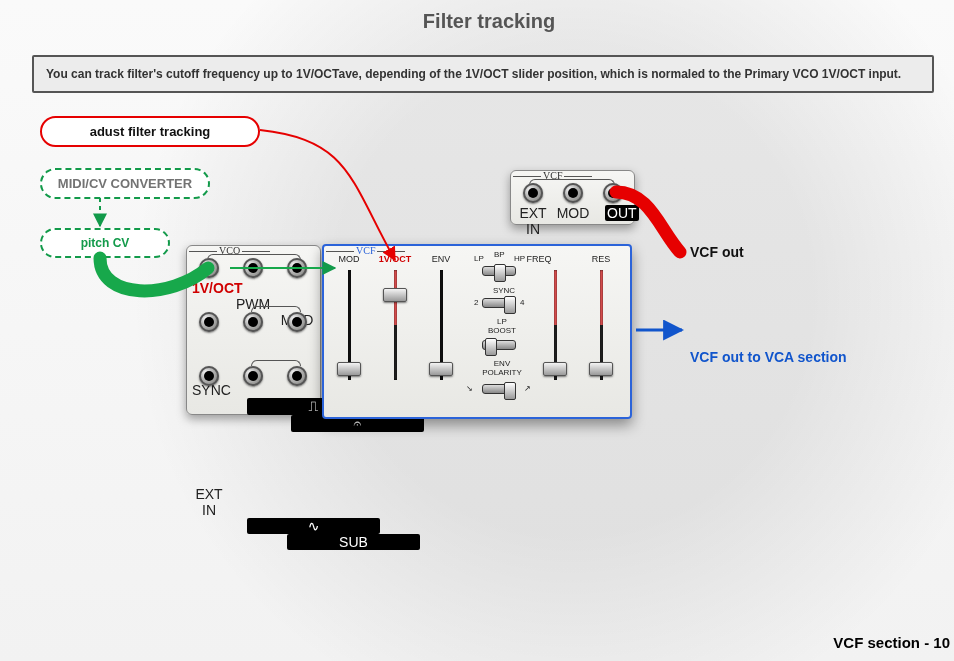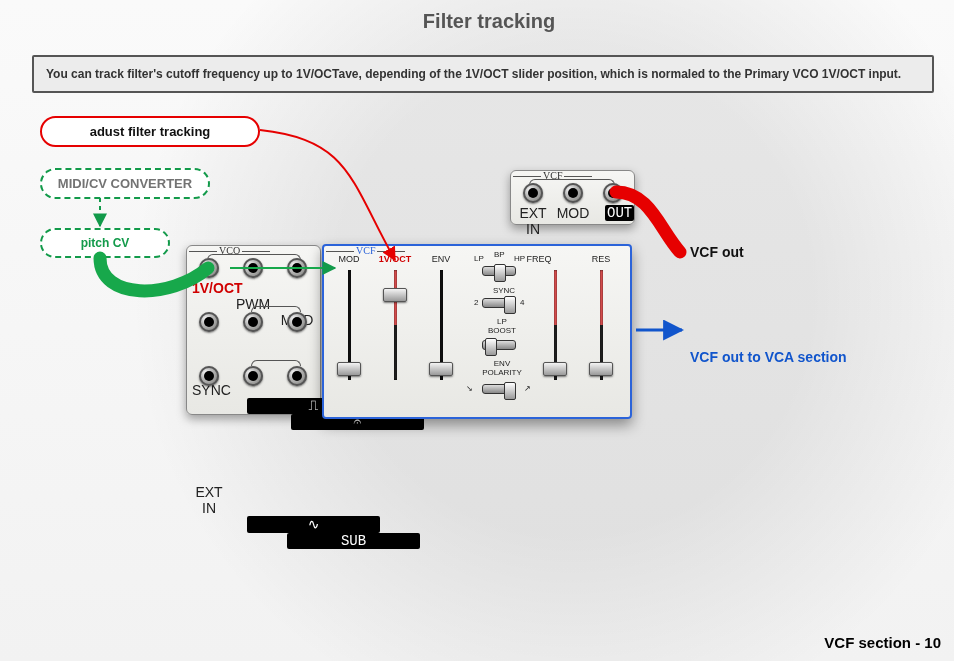--- a/index.html
+++ b/index.html
@@ -49,21 +49,21 @@
     text-align: center;
     background: #fff;
   }
   .bubble.red   { border: 2px solid #e60000; color: #111; left: 40px; top: 116px; width: 220px; }
   .bubble.green1{ border: 2px dashed #129a4a; color: #737373; left: 40px; top: 168px; width: 170px; }
   .bubble.green2{ border: 2px dashed #129a4a; color: #129a4a; left: 40px; top: 228px; width: 130px; font-size: 12px;}
 
   
   .label-vcfout  { position:absolute; left: 690px; top: 244px; font-weight:bold; color:#111; font-size:14px;}
   .label-vcavca  { position:absolute; left: 690px; top: 322px; font-weight:bold; color:#1155cc; font-size:14px;margin-top:27px;}
-  .footer        { position:absolute; right: 13px; bottom: 10px; font-weight:bold; font-size:15px;}
+  .footer        { position:absolute; right: 4px; bottom: 10px; font-weight:bold; font-size:15px;}
   .footer .num   { color:#000;}
 
   
   .panel {
     position: absolute;
     background: linear-gradient(#f6f6f4,#e8e8e4);
     border: 1px solid #888;
     border-radius: 6px;
     box-shadow: 0 4px 10px rgba(0,0,0,0.35);
   }
@@ -101,21 +101,21 @@
   }
   .jack::after{
     content: ""; position:absolute; inset:5px; border-radius:50%;
     background: #000;
   }
   .jlabel {
     position:absolute; font-size:14px; color:#222; text-align:center; width:34px;
     transform: translateX(-7px);
   }
   .jlabel.red { color:#d00000; font-weight:bold;}
-  .jlabel.inv { color:#fff; background:#000; border-radius:2px; padding:0 2px; width:auto; transform:none;font-family:Liberation Mono, monospace;}
+  .jlabel.inv { color:#fff; background:#000; border-radius:2px; padding:0 2px; width:auto; transform:none;}
 
   
   #vco .row1 { top: 12px; }
   #vco .row2 { top: 66px; }
   #vco .row3 { top: 120px; }
   #vco .c1 { left: 12px; }
   #vco .c2 { left: 56px; }
   #vco .c3 { left: 100px; }
   #vco .jlabel { top: 22px; position:relative; }
 

